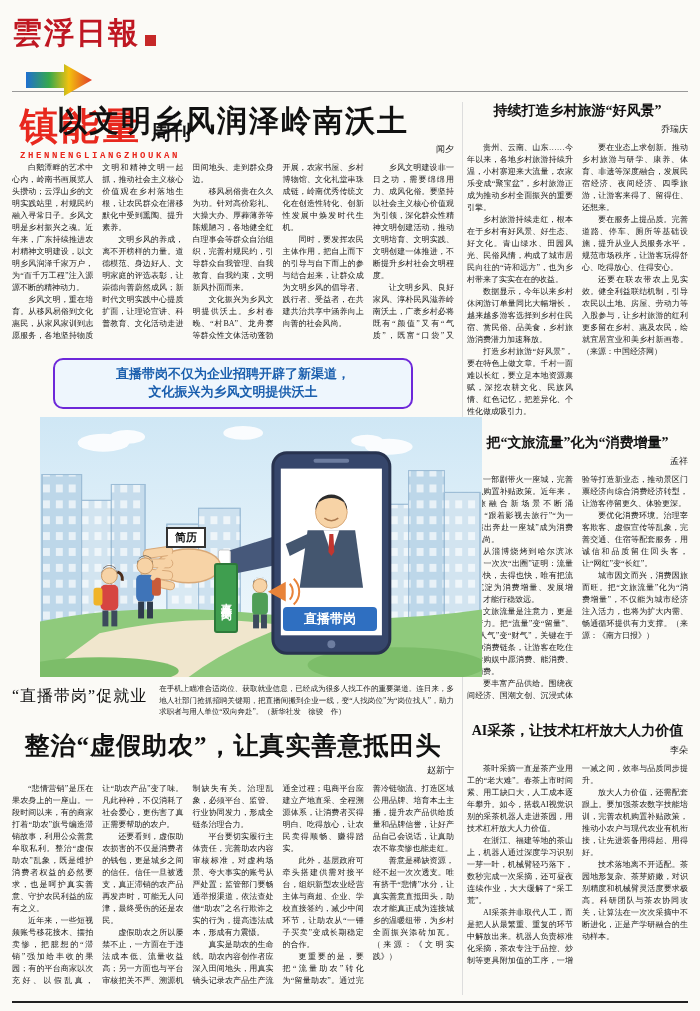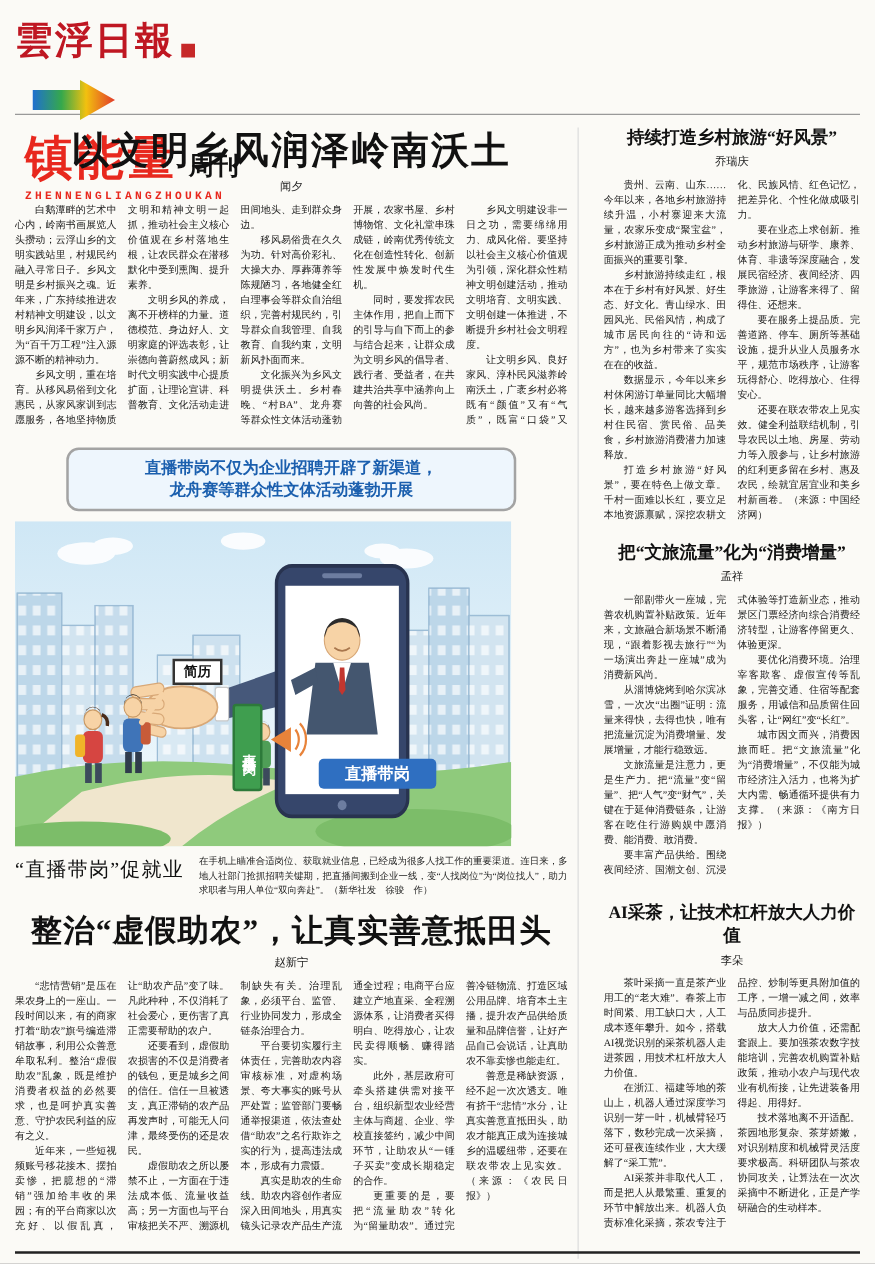--- a/index.html
+++ b/index.html
@@ -28,44 +28,44 @@
     font-family:Liberation Mono, monospace;margin-top:3px;}
   .header-right{margin-left:auto;display:flex;align-items:center;gap:10px;padding-top:24px;}
   .header-meta{text-align:right;font-size:8px;color:#333;line-height:1.9;
     font-family:"Liberation Sans","DejaVu Sans",sans-serif;}
   .page-no{font-size:26px;font-weight:900;border:1px solid #111;border-left:5px solid #111;
     padding:1px 8px 2px;font-family:"Liberation Sans","DejaVu Sans",sans-serif;}
   .header-rule{border-bottom:1px solid #999;margin-top:3px;}
   
   .content{display:flex;margin-top:10px;}
   .left-col{width:450px;padding-right:8px;box-sizing:border-box;}
-  .right-col{flex:1;border-left:1px solid #ddd;padding-left:20px;box-sizing:border-box;}
+  .right-col{flex:1;border-left:1px solid #ddd;padding-left:4px;box-sizing:border-box;}
   .a-title{text-align:center;font-weight:900;margin:0;}
   .t-main{font-size:30px;letter-spacing:2px;line-height:1.25;}
   .t-second{font-size:25px;letter-spacing:1px;line-height:1.25;}
   .t-right{font-size:14px;letter-spacing:0;line-height:1.3;}
-  .byline{text-align:center;font-size:9px;color:#222;margin:3px 0 6px;}
+  .byline{text-align:right;font-size:9px;color:#222;margin:3px 0 6px;}
   .body-cols{
     text-align:justify;font-size:8px;line-height:1.5;color:#191919;
     column-gap:9px;column-fill:auto;overflow:hidden;
   }
   .body-cols p{margin:0;text-indent:2em;}
   .cols-5{column-count:5;height:188px;}
   .cols-5b{column-count:5;height:212px;}
   .cols-2{column-count:2;}
   .h-a{height:278px;} .h-b{height:234px;} .h-c{height:212px;}
   .right-article{margin-bottom:14px;}
   
   .cartoon{margin-top:8px;}
   .banner{
-    width:340px;margin:0 auto 8px;border:2px solid #a3a3a3;background:#eef6fd;border-radius:10px;
+    width:340px;margin:0 auto 8px;border:2px solid #6d28d9;background:#eef6fd;border-radius:10px;
     padding:5px 8px;text-align:center;color:#1b5fae;font-weight:bold;font-size:13px;line-height:1.45;
     font-family:"Liberation Sans","DejaVu Sans",sans-serif;
   }
-  .scene{position:relative;width:397px;height:260px;}
+  .scene{position:relative;width:442px;height:260px;margin-left:28px;}
   .scene svg{position:absolute;inset:0;}
   .phone-label{
     position:absolute;left:243px;top:190px;width:94px;background:#2f6fc1;color:#fff;
     font-weight:bold;font-size:13px;text-align:center;padding:3px 0;border-radius:4px;
     font-family:"Liberation Sans","DejaVu Sans",sans-serif;
   }
   .sign-vertical{
     position:absolute;left:174px;top:146px;width:20px;height:66px;background:#3f9e4f;
     border:2px solid #2d7a3a;border-radius:3px;color:#fff;font-weight:bold;font-size:11px;
     writing-mode:vertical-rl;text-orientation:upright;letter-spacing:2px;
@@ -131,21 +131,21 @@
             <p>文化振兴为乡风文明提供沃土。乡村春晚、“村BA”、龙舟赛等群众性文体活动蓬勃开展，农家书屋、乡村博物馆、文化礼堂串珠成链，岭南优秀传统文化在创造性转化、创新性发展中焕发时代生机。</p>
             <p>同时，要发挥农民主体作用，把自上而下的引导与自下而上的参与结合起来，让群众成为文明乡风的倡导者、践行者、受益者，在共建共治共享中涵养向上向善的社会风尚。</p>
             <p>乡风文明建设非一日之功，需要绵绵用力、成风化俗。要坚持以社会主义核心价值观为引领，深化群众性精神文明创建活动，推动文明培育、文明实践、文明创建一体推进，不断提升乡村社会文明程度。</p>
             <p>让文明乡风、良好家风、淳朴民风滋养岭南沃土，广袤乡村必将既有“颜值”又有“气质”，既富“口袋”又富“脑袋”，为乡村全面振兴凝聚强大精神力量。（来源：《南方农村报》）</p>
           </div>
       </article>
 
       <div class="cartoon">
         <div class="banner">
           <div>直播带岗不仅为企业招聘开辟了新渠道，</div>
-          <div>龙舟赛等群众性文体活动蓬勃开展</div>
+          <div>文化振兴为乡风文明提供沃土</div>
         </div>
         <div class="scene">
           <svg viewBox="0 0 446 262" width="100%" height="100%" preserveAspectRatio="none">
             <defs>
               <linearGradient id="sky" x1="0" y1="0" x2="0" y2="1">
                 <stop offset="0" stop-color="#cfe7f5"></stop>
                 <stop offset="1" stop-color="#f4fafd"></stop>
               </linearGradient>
               <pattern id="win" width="13" height="16" patternUnits="userSpaceOnUse">
                 <rect x="3" y="4" width="7" height="8" fill="rgba(255,255,255,0.65)"></rect>
@@ -251,21 +251,21 @@
         <div class="byline">赵新宁</div>
         <div class="body-cols cols-5b">
             <p>“悲情营销”是压在果农身上的一座山。一段时间以来，有的商家打着“助农”旗号编造滞销故事，利用公众善意牟取私利。整治“虚假助农”乱象，既是维护消费者权益的必然要求，也是呵护真实善意、守护农民利益的应有之义。</p>
             <p>近年来，一些短视频账号移花接木、摆拍卖惨，把臆想的“滞销”强加给丰收的果园；有的平台商家以次充好、以假乱真，让“助农产品”变了味。凡此种种，不仅消耗了社会爱心，更伤害了真正需要帮助的农户。</p>
             <p>还要看到，虚假助农损害的不仅是消费者的钱包，更是城乡之间的信任。信任一旦被透支，真正滞销的农产品再发声时，可能无人问津，最终受伤的还是农民。</p>
             <p>虚假助农之所以屡禁不止，一方面在于违法成本低、流量收益高；另一方面也与平台审核把关不严、溯源机制缺失有关。治理乱象，必须平台、监管、行业协同发力，形成全链条治理合力。</p>
             <p>平台要切实履行主体责任，完善助农内容审核标准，对虚构场景、夸大事实的账号从严处置；监管部门要畅通举报渠道，依法查处借“助农”之名行欺诈之实的行为，提高违法成本，形成有力震慑。</p>
             <p>真实是助农的生命线。助农内容创作者应深入田间地头，用真实镜头记录农产品生产流通全过程；电商平台应建立产地直采、全程溯源体系，让消费者买得明白、吃得放心，让农民卖得顺畅、赚得踏实。</p>
             <p>此外，基层政府可牵头搭建供需对接平台，组织新型农业经营主体与商超、企业、学校直接签约，减少中间环节，让助农从“一锤子买卖”变成长期稳定的合作。</p>
             <p>更重要的是，要把“流量助农”转化为“留量助农”。通过完善冷链物流、打造区域公用品牌、培育本土主播，提升农产品供给质量和品牌信誉，让好产品自己会说话，让真助农不靠卖惨也能走红。</p>
-            <p>善意是稀缺资源，经不起一次次透支。唯有挤干“悲情”水分，让真实善意直抵田头，助农才能真正成为连接城乡的温暖纽带，还要在联农带农上见实效。（来源：《农民日报》）</p>
+            <p>善意是稀缺资源，经不起一次次透支。唯有挤干“悲情”水分，让真实善意直抵田头，助农才能真正成为连接城乡的温暖纽带，为乡村全面振兴添砖加瓦。（来源：《文明实践》）</p>
           </div>
       </article>
     </div>
 
     <div class="right-col">
 
       <article class="right-article">
         <h3 class="a-title t-right">持续打造乡村旅游“好风景”</h3>
         <div class="byline">乔瑞庆</div>
         <div class="body-cols cols-2 h-a">

